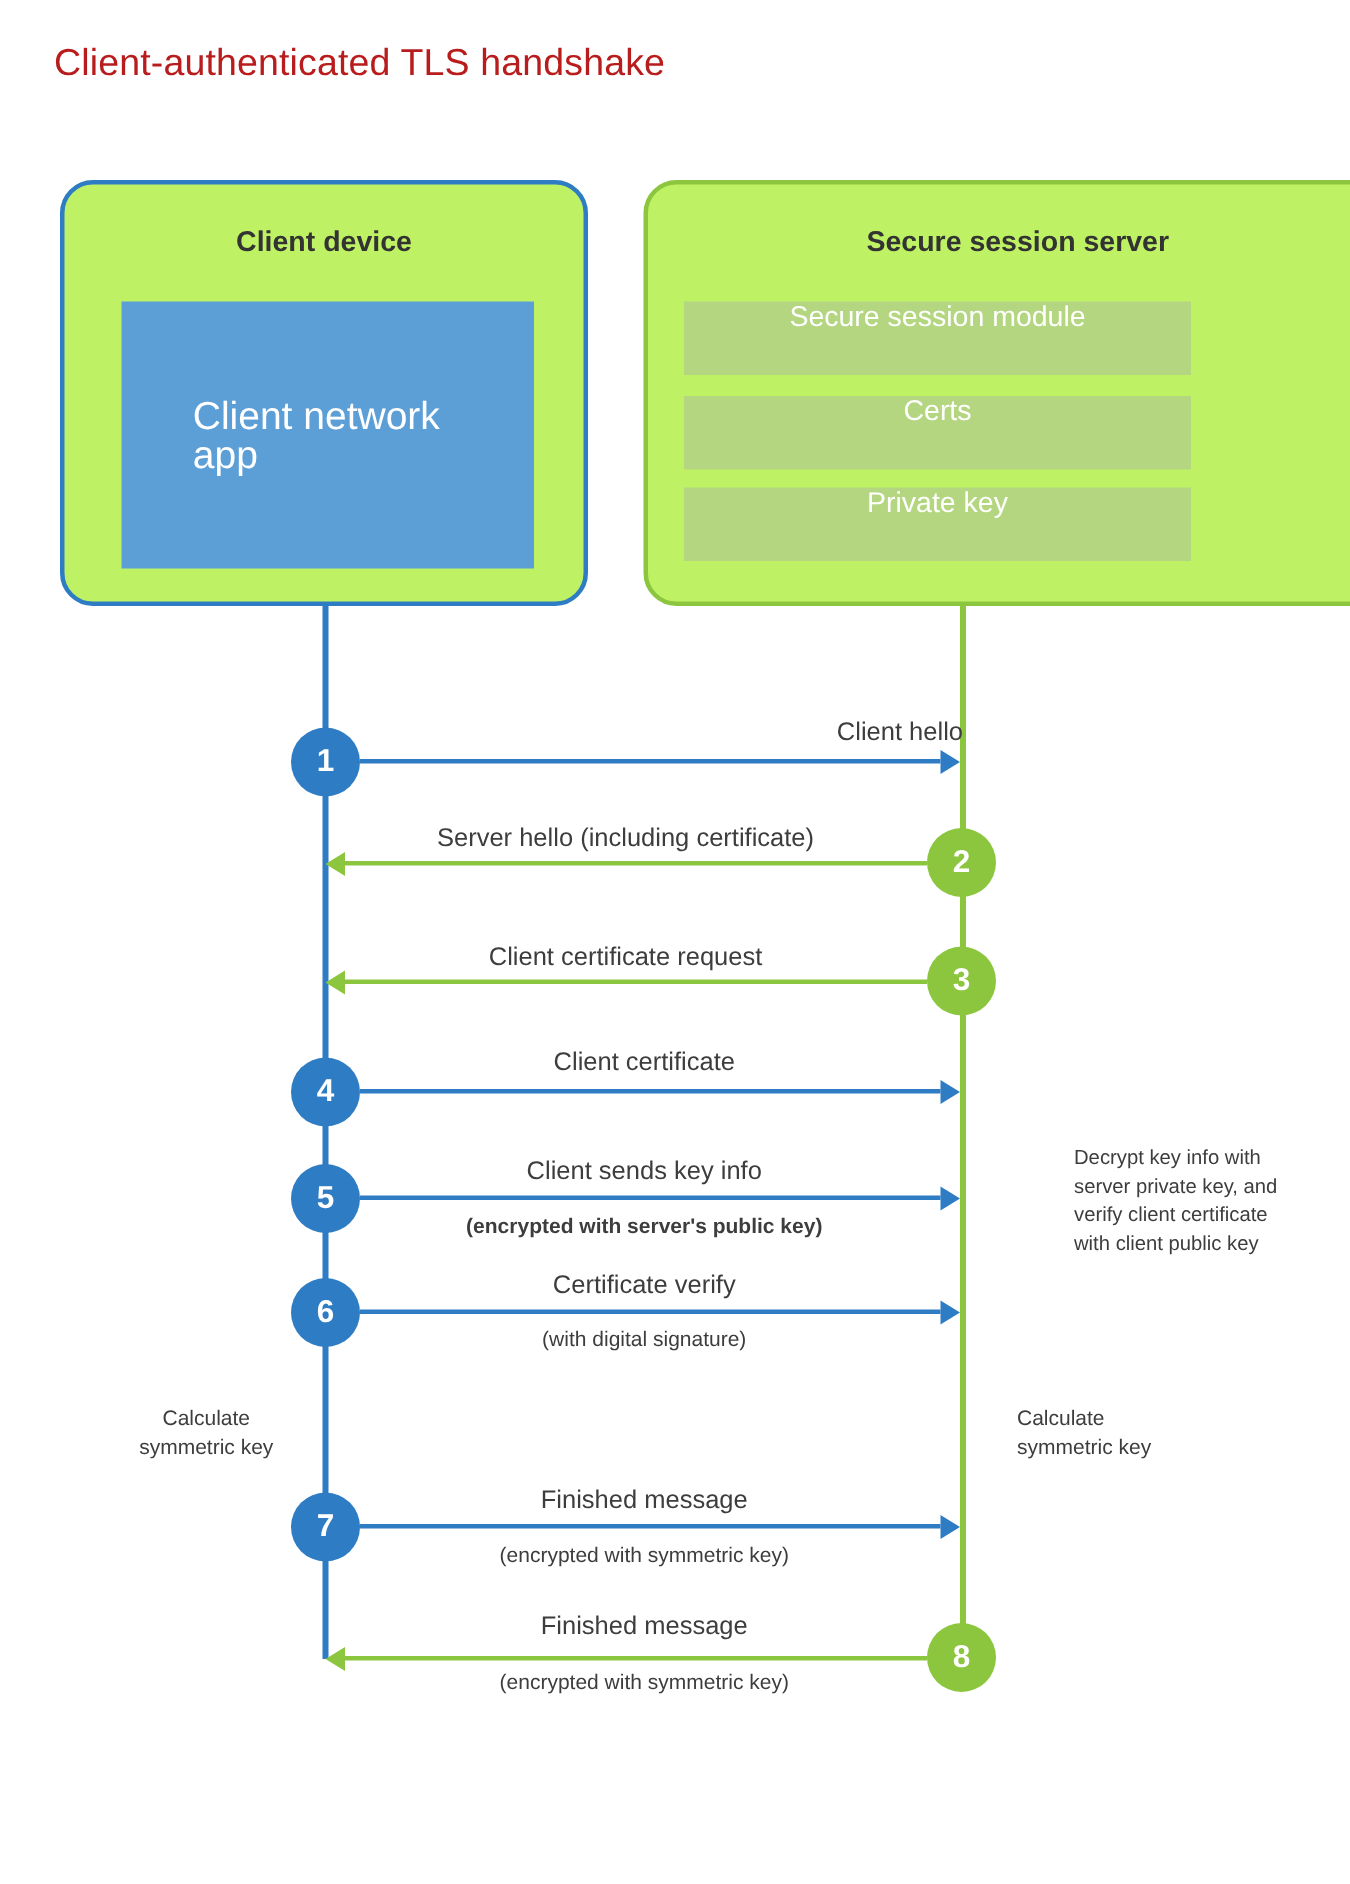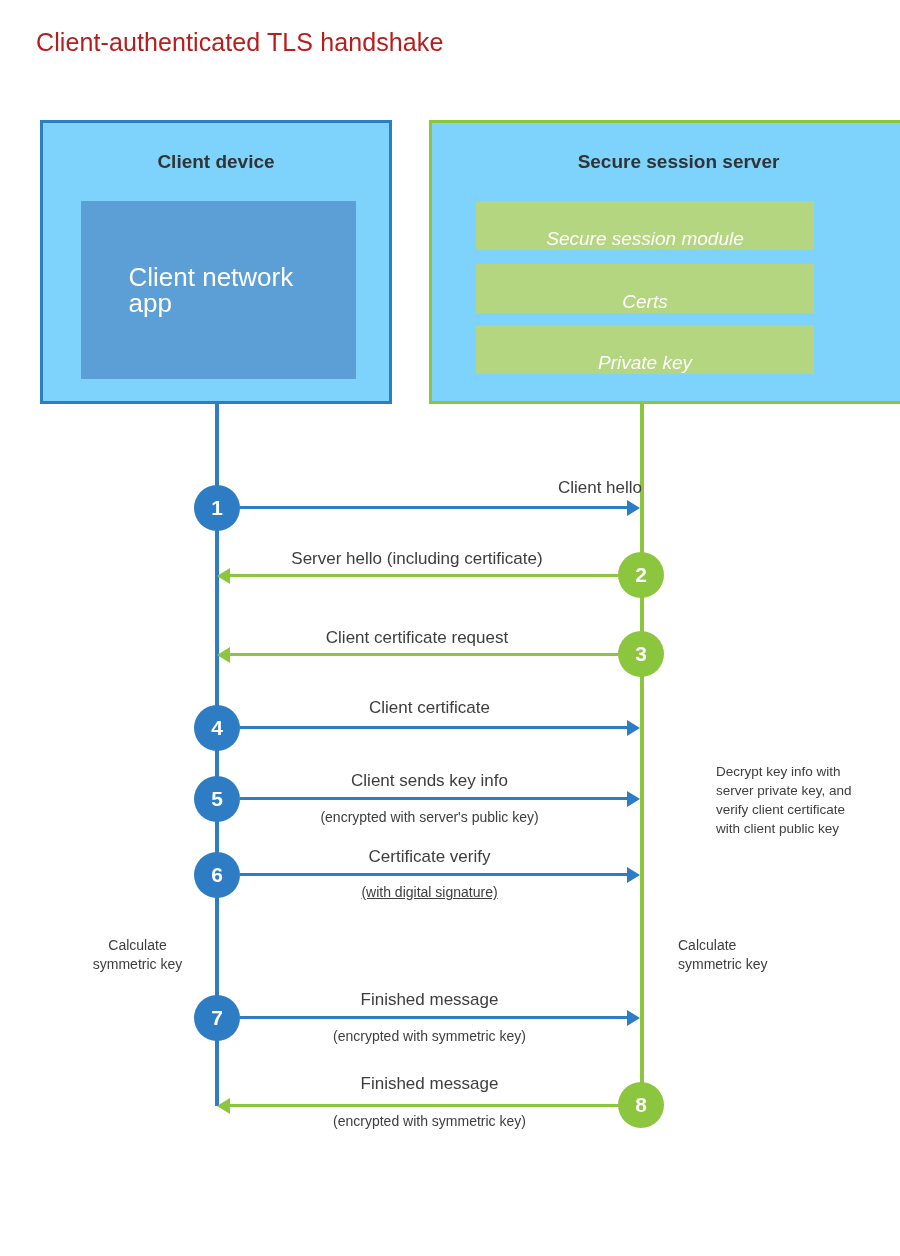--- a/index.html
+++ b/index.html
@@ -28,21 +28,22 @@
     font-weight: 400;
     color: #b91c1c;
     letter-spacing: 0.1px;
     white-space: nowrap;
   }
 
   
   .actor-box {
     position: absolute;
     box-sizing: border-box;
-    background: #7dd3fc;
+    background: #bef264;
+    border-radius: 22px;
   }
   #client-box {
     left: 40px;
     top: 120px;
     width: 352px;
     height: 284px;
     border: 3px solid #2E7CC3;
   }
   #server-box {
     left: 429px;
@@ -78,28 +79,27 @@
     color: #ffffff;
     font-size: 26px;
     line-height: 26px;
     text-align: left;
     max-width: 180px;
   }
 
   
   .server-bar {
     position: absolute;
-    left: 44px;
+    left: 24px;
     width: 338px;
     height: 49px;
     background: #B5D680;
     display: flex;
-    align-items: flex-end;
+    align-items: flex-start;
     justify-content: center;
-    font-style: italic;
   }
   .server-bar .bar-label {
     color: #ffffff;
     font-size: 19px;
   }
   #server-bar-0 { top: 78px; }
   #server-bar-1 { top: 141px; }
   #server-bar-2 { top: 202px; }
 
   
@@ -258,28 +258,28 @@
   <div class="msg-label" style="left:217px; top:698px; width:425px;">Client certificate</div>
   <div class="msg-arrow blue" style="left:240px; top:726px; width:387px;">
     <span class="arrow-head right-blue"></span>
   </div>
   <div class="step-circle blue" style="left:194px; top:705px;">4</div>
 
   <div class="msg-label" style="left:217px; top:771px; width:425px;">Client sends key info</div>
   <div class="msg-arrow blue" style="left:240px; top:797px; width:387px;">
     <span class="arrow-head right-blue"></span>
   </div>
-  <div class="msg-sublabel" style="left:217px; top:809px; width:425px;">(encrypted with server's public key)</div>
+  <div class="msg-sublabel" style="left:217px; top:809px; width:425px;font-weight:bold;">(encrypted with server's public key)</div>
   <div class="step-circle blue" style="left:194px; top:776px;">5</div>
 
   <div class="msg-label" style="left:217px; top:847px; width:425px;">Certificate verify</div>
   <div class="msg-arrow blue" style="left:240px; top:873px; width:387px;">
     <span class="arrow-head right-blue"></span>
   </div>
-  <div class="msg-sublabel" style="left:217px; top:884px; width:425px;text-decoration:underline;">(with digital signature)</div>
+  <div class="msg-sublabel" style="left:217px; top:884px; width:425px;">(with digital signature)</div>
   <div class="step-circle blue" style="left:194px; top:852px;">6</div>
 
   <div class="side-note" id="note-calc-client">
     <span class="note-line">Calculate</span>
     <span class="note-line">symmetric key</span>
   </div>
   <div class="side-note" id="note-calc-server">
     <span class="note-line">Calculate</span>
     <span class="note-line">symmetric key</span>
   </div>

